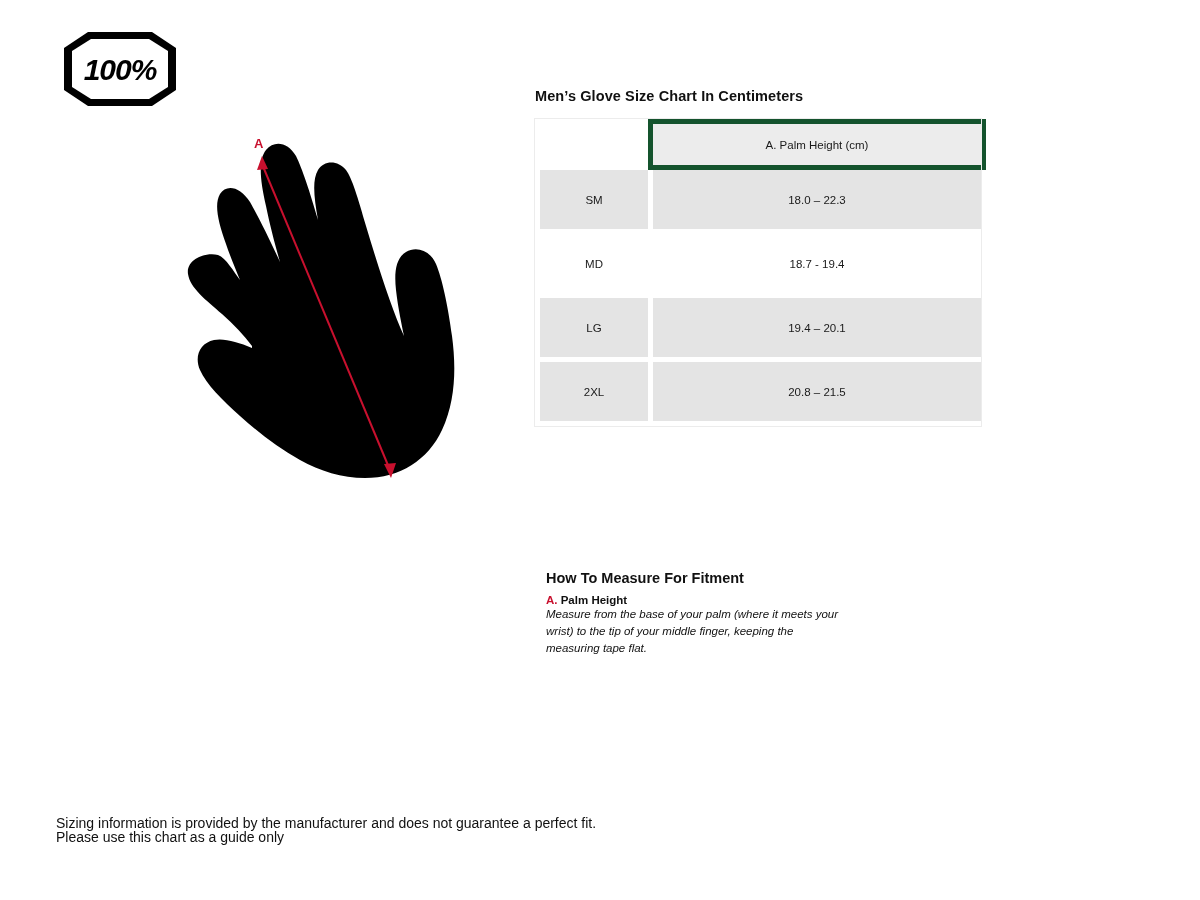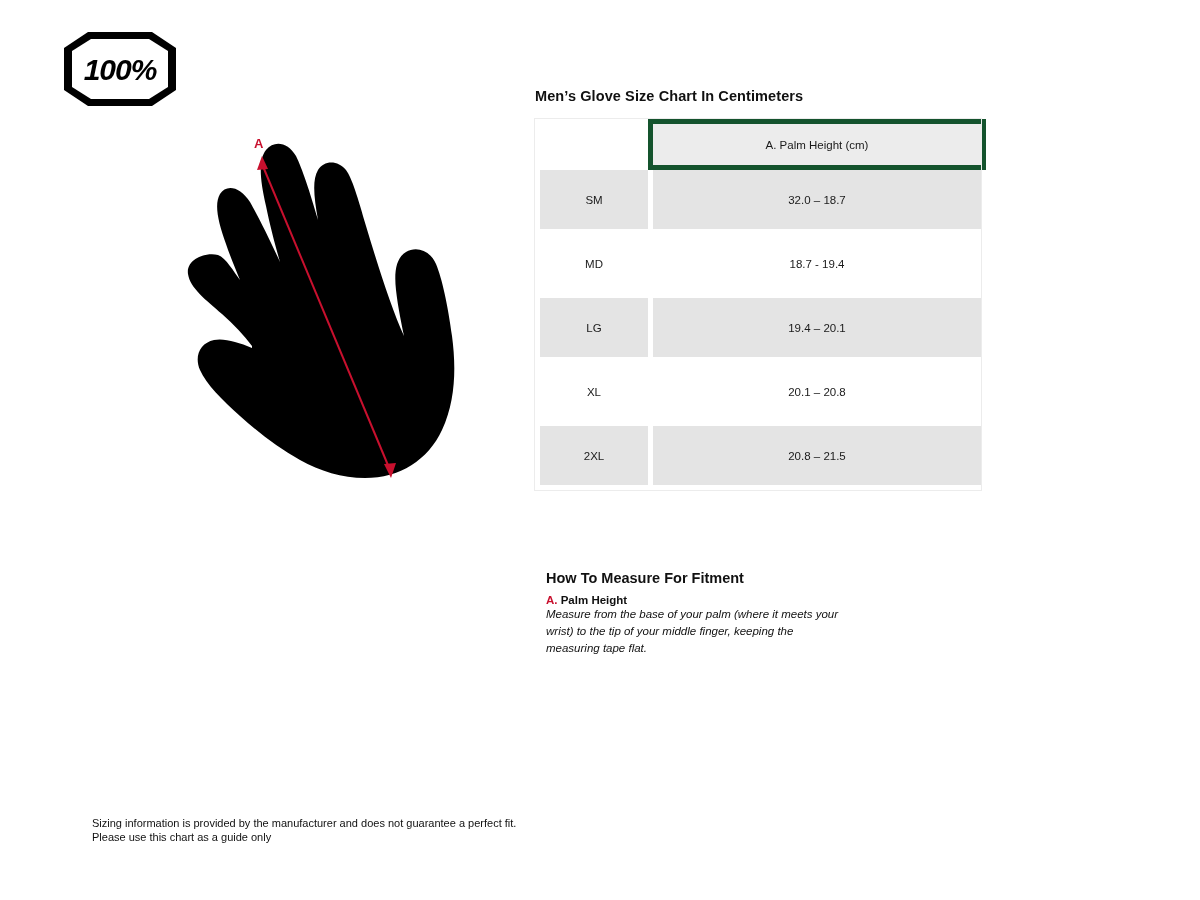--- a/index.html
+++ b/index.html
@@ -128,24 +128,23 @@
     color: #111111;
     width: 300px;
     font-style: italic;
   }
 
   
   #footer-note {
     position: absolute;
     left: 56px;
     top: 816px;
-    font-size: 11px;
+    font-size: 14px;
     line-height: 14px;
     color: #111111;
-    margin-left: 36px;
   }
   #footer-note div { white-space: nowrap; }
 </style>
 </head>
 <body>
 
 <div id="brand-logo">
   <svg viewBox="0 0 124 78" width="124" height="78">
     <path d="M6 18 L30 2 L94 2 L118 18 L118 60 L94 76 L30 76 L6 60 Z" fill="#000000"></path>
     <path d="M14 21 L33 9 L91 9 L110 21 L110 57 L91 69 L33 69 L14 57 Z" fill="#ffffff"></path>
@@ -212,33 +211,29 @@
       </colgroup>
       <thead>
         <tr>
           <th class="corner"></th>
           <th class="head-cell">A. Palm Height (cm)</th>
         </tr>
       </thead>
       <tbody>
         <tr class="shade">
           <td class="size-cell">SM</td>
-          <td>32.0 – 18.7</td>
+          <td>18.0 – 22.3</td>
         </tr>
         <tr class="plain">
           <td class="size-cell">MD</td>
           <td>18.7 - 19.4</td>
         </tr>
         <tr class="shade">
           <td class="size-cell">LG</td>
           <td>19.4 – 20.1</td>
-        </tr>
-        <tr class="plain">
-          <td class="size-cell">XL</td>
-          <td>20.1 – 20.8</td>
         </tr>
         <tr class="shade">
           <td class="size-cell">2XL</td>
           <td>20.8 – 21.5</td>
         </tr>
       </tbody>
     </table>
   </div>
 </div>
 

